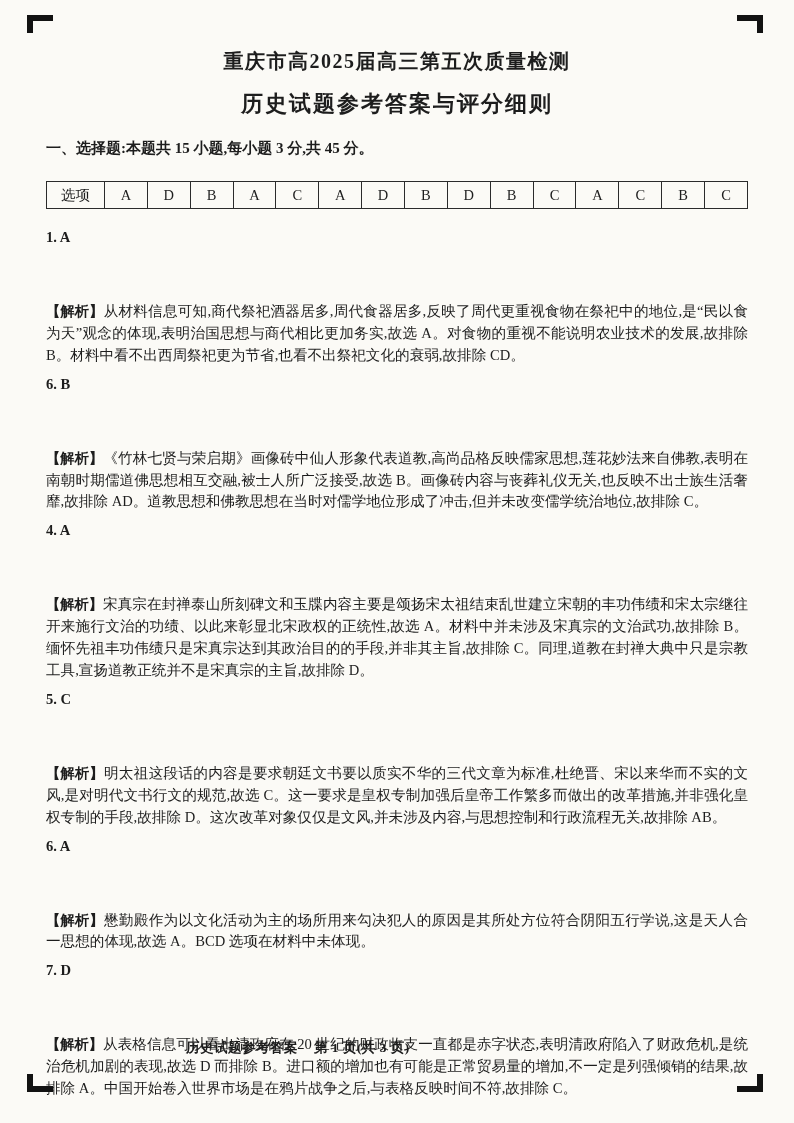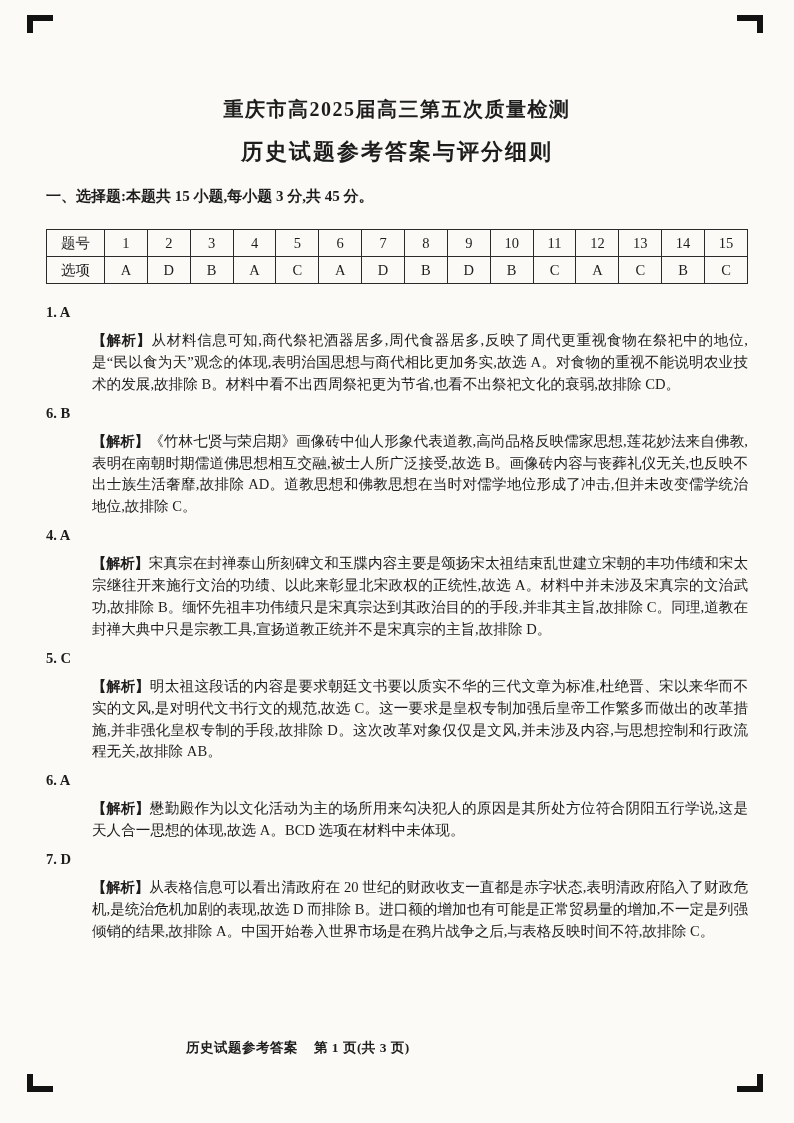--- a/index.html
+++ b/index.html
@@ -4,21 +4,21 @@
 <style>
   html, body { margin: 0; padding: 0; }
   body {
     width: 794px; height: 1123px;
     background: #fbfaf6;
     color: #1d1d1d;
     font-family: "Liberation Serif", "DejaVu Serif", serif;
     position: relative;
     overflow: hidden;
   }
-  .sheet { padding: 96px 46px 0 46px; }
+  .sheet { padding: 48px 46px 0 46px; }
 
   .title {
     text-align: center;
     font-size: 20px;
     font-weight: bold;
     letter-spacing: 1.5px;
     margin: 0 0 14px 0;
   }
   .subtitle {
     text-align: center;
@@ -49,20 +49,21 @@
     vertical-align: middle;
   }
   col.col-head { width: 58px; }
 
   .exp-list { margin-top: 14px; }
   .exp {
     display: flex;
     margin-bottom: 7px;
     font-size: 14.6px;
     line-height: 1.5;
+    flex-direction: column;
   }
   .exp-label {
     flex: 0 0 46px;
     width: 46px;
     font-weight: bold;
     white-space: nowrap;
   }
   .exp-text { flex: 1; text-align: justify; margin-top: 28px; }
   .exp-tag {
     font-weight: bold;
@@ -102,38 +103,20 @@
   <h2 class="subtitle">历史试题参考答案与评分细则</h2>
 
   <div class="section-header">一、选择题:本题共 15 小题,每小题 3 分,共 45 分。</div>
 
   <table class="ans">
     <colgroup>
         <col class="col-head">
         <col span="15">
       </colgroup>
     <tbody>
-      <tr>
-        <td>题号</td>
-        <td>1</td>
-        <td>2</td>
-        <td>3</td>
-        <td>4</td>
-        <td>5</td>
-        <td>6</td>
-        <td>7</td>
-        <td>8</td>
-        <td>9</td>
-        <td>10</td>
-        <td>11</td>
-        <td>12</td>
-        <td>13</td>
-        <td>14</td>
-        <td>15</td>
-      </tr>
       <tr>
         <td>选项</td>
         <td>A</td>
         <td>D</td>
         <td>B</td>
         <td>A</td>
         <td>C</td>
         <td>A</td>
         <td>D</td>
         <td>B</td>

